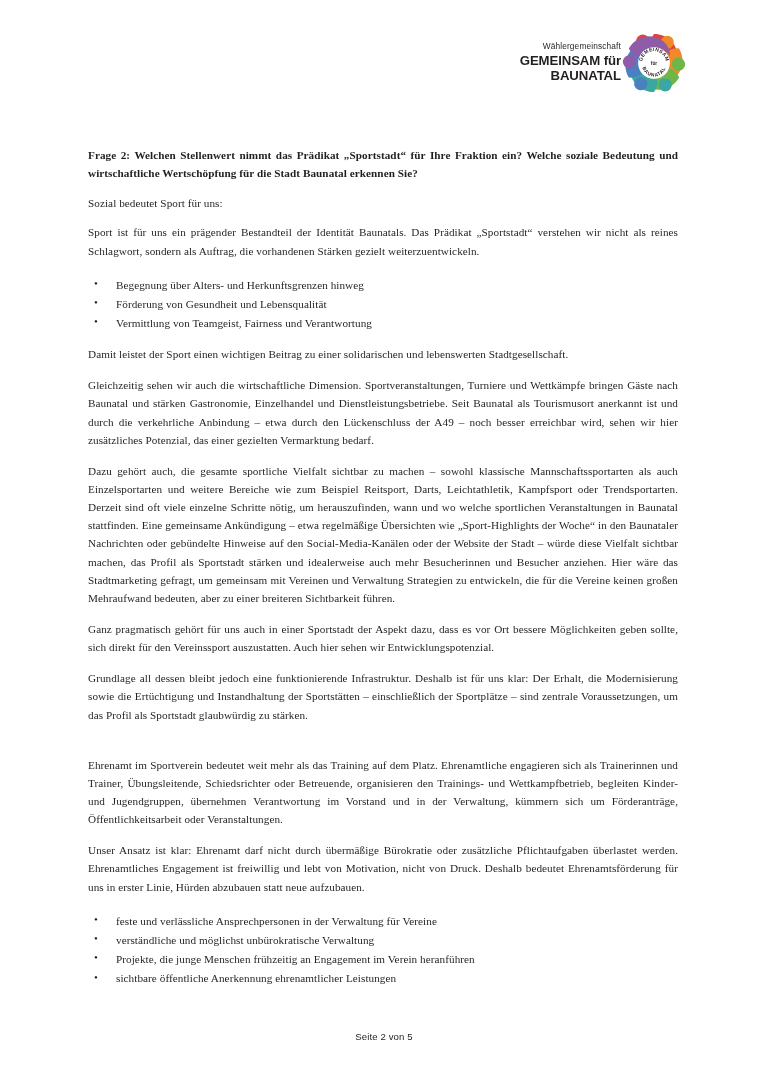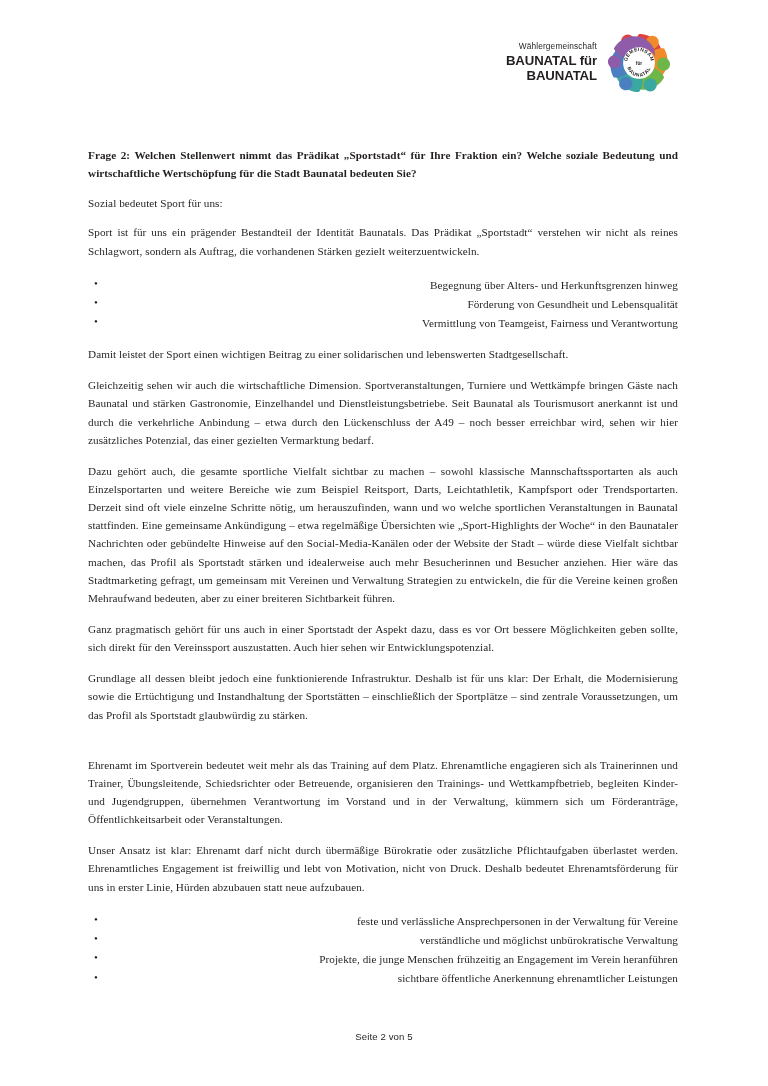--- a/index.html
+++ b/index.html
@@ -18,24 +18,23 @@
     position: relative;
     width: 768px;
     height: 1086px;
     background: #ffffff;
   }
 
   
   .header {
     position: absolute;
     top: 30px;
-    right: 96px;
+    right: 81px;
     display: flex;
     align-items: center;
-    gap: 9px;
   }
   .logo-wordmark {
     text-align: right;
     font-family: "Liberation Sans", sans-serif;
     color: #231f20;
     line-height: 1.18;
   }
   .wm-line1 {
     font-size: 8.3px;
     letter-spacing: 0.15px;
@@ -89,21 +88,20 @@
     text-align: justify;
     color: #231f20;
     letter-spacing: 0.005em;
   }
   p.para.tight { margin-bottom: 11px; }
 
   ul.bullets {
     list-style: none;
     margin: 16px 0 13px 0;
     padding: 0;
-    text-align: right;
   }
   ul.bullets li {
     font-size: 11.2px;
     line-height: 1.62;
     color: #231f20;
     position: relative;
     padding-left: 28px;
     margin: 0 0 1px 0;
     letter-spacing: 0.005em;
   }
@@ -133,21 +131,21 @@
 </style>
 </head>
 <body>
 
 <div class="page">
 
   <div class="header">
 
     <div class="logo-wordmark">
       <span class="wm-line1">Wählergemeinschaft</span>
-      <span class="wm-line2">BAUNATAL für</span>
+      <span class="wm-line2">GEMEINSAM für</span>
       <span class="wm-line3">BAUNATAL</span>
     </div>
 
     <div class="logo-mark">
       <svg viewBox="0 0 100 100" width="66" height="66" aria-hidden="true">
         <defs>
 
           <g id="person">
             <path d="M50 6
                      C 70 6, 86 21, 86 41
@@ -177,21 +175,21 @@
         <text font-family="Liberation Sans, sans-serif" font-size="7.4" font-weight="bold" fill="#231f20" letter-spacing="0.9">
           <textPath href="#ringBot" startOffset="50%" text-anchor="middle">BAUNATAL</textPath>
         </text>
         <text x="50" y="53.5" text-anchor="middle" font-family="Liberation Sans, sans-serif" font-size="7.2" font-weight="bold" fill="#231f20">für</text>
       </svg>
     </div>
   </div>
 
   <div class="content">
 
-    <h2 class="q-heading">Frage 2: Welchen Stellenwert nimmt das Prädikat „Sportstadt“ für Ihre Fraktion ein? Welche soziale Bedeutung und wirtschaftliche Wertschöpfung für die Stadt Baunatal bedeuten Sie?</h2>
+    <h2 class="q-heading">Frage 2: Welchen Stellenwert nimmt das Prädikat „Sportstadt“ für Ihre Fraktion ein? Welche soziale Bedeutung und wirtschaftliche Wertschöpfung für die Stadt Baunatal erkennen Sie?</h2>
 
     <p class="para tight">Sozial bedeutet Sport für uns:</p>
 
     <p class="para">Sport ist für uns ein prägender Bestandteil der Identität Baunatals. Das Prädikat „Sportstadt“ verstehen wir nicht als reines Schlagwort, sondern als Auftrag, die vorhandenen Stärken gezielt weiterzuentwickeln.</p>
 
     <ul class="bullets">
       <li>Begegnung über Alters- und Herkunftsgrenzen hinweg</li>
       <li>Förderung von Gesundheit und Lebensqualität</li>
       <li>Vermittlung von Teamgeist, Fairness und Verantwortung</li>
     </ul>

